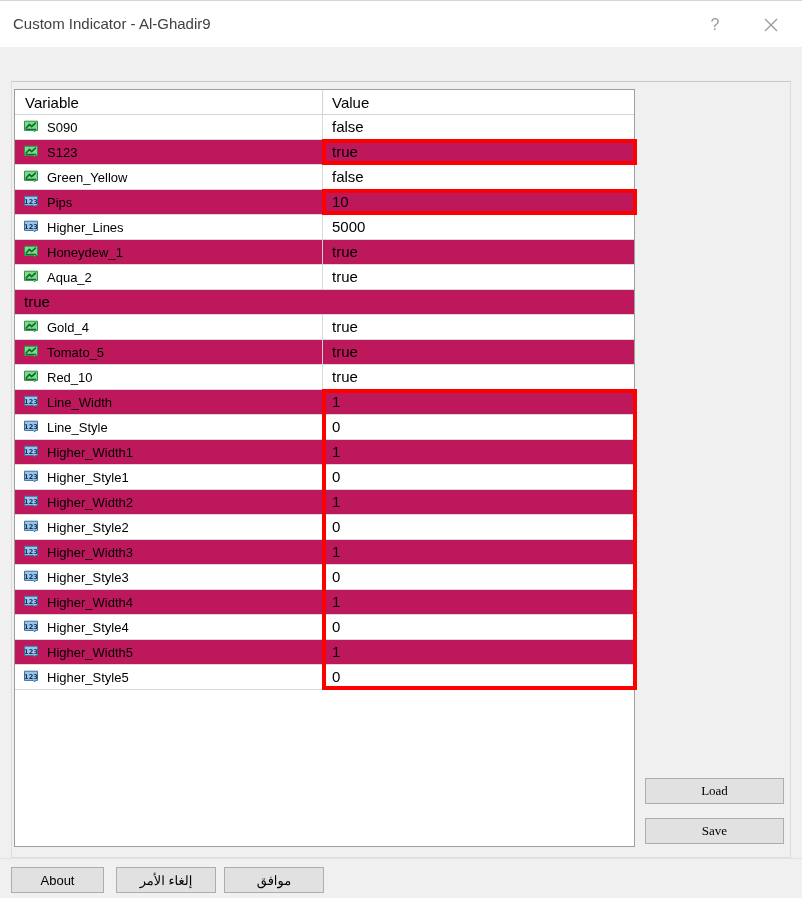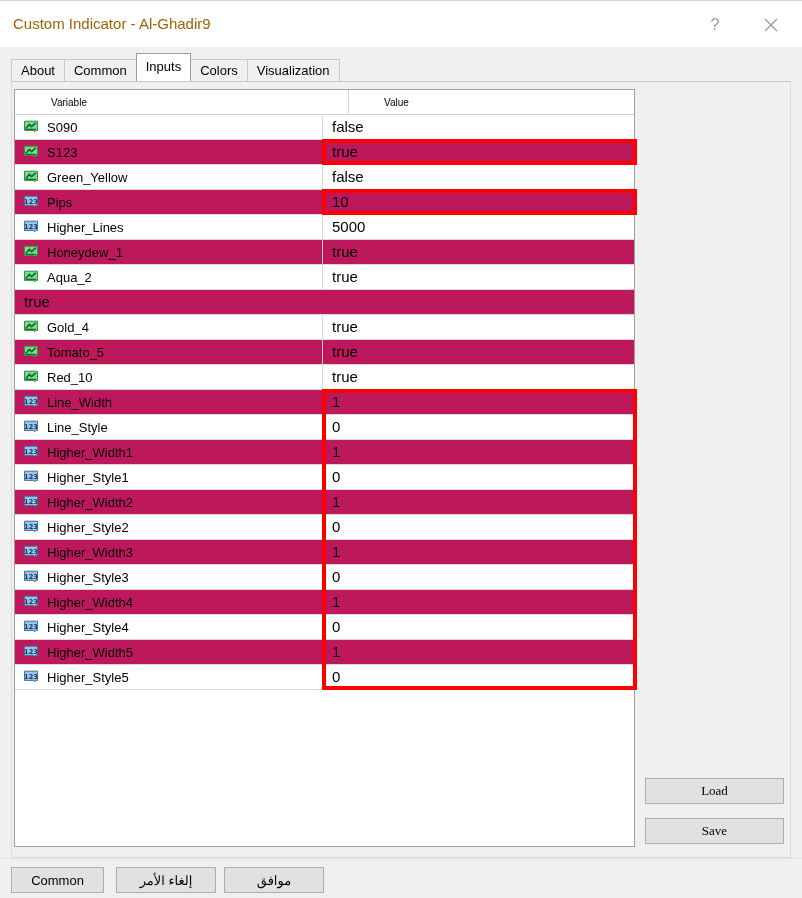--- a/index.html
+++ b/index.html
@@ -26,21 +26,21 @@
     left: 0; top: 0;
     width: 802px; height: 47px;
     background: #ffffff;
     border-top: 1px solid #d6d6d6;
     box-sizing: border-box;
   }
   .title-text {
     position: absolute;
     left: 13px; top: 14px;
     font-size: 15px;
-    color: #a16207;
+    color: #404040;
     white-space: nowrap;
   }
   .win-btn {
     position: absolute;
     top: 7px;
     width: 46px; height: 34px;
     display: flex;
     align-items: center;
     justify-content: center;
     color: #9a9a9a;
@@ -113,25 +113,24 @@
     overflow: hidden;
   }
   .thead {
     display: flex;
     height: 25px;
     background: #ffffff;
     border-bottom: 1px solid #d4d4d4;
     box-sizing: border-box;
   }
   .th {
-    font-size: 10px;
+    font-size: 15px;
     color: #000;
     line-height: 25px;
     box-sizing: border-box;
-    margin-left: 26px;
   }
   .th-var { width: 308px; padding-left: 10px; border-right: 1px solid #d4d4d4; }
   .th-val { flex: 1; padding-left: 9px; }
   .trow {
     display: flex;
     height: 25px;
     box-sizing: border-box;
     border-bottom: 1px solid #d9d9d9;
     cursor: default;
   }
@@ -230,29 +229,20 @@
     <div class="win-btn win-close">
       <span>
         <svg width="14" height="14" viewBox="0 0 14 14" aria-hidden="true">
           <line x1="1" y1="1" x2="13" y2="13" stroke="#9a9a9a" stroke-width="1.2"></line>
           <line x1="13" y1="1" x2="1" y2="13" stroke="#9a9a9a" stroke-width="1.2"></line>
         </svg>
       </span>
     </div>
   </div>
 
-  <div class="tabstrip">
-    <div class="tabs" id="tabs-host">
-        <div class="tab">About</div>
-        <div class="tab">Common</div>
-        <div class="tab active">Inputs</div>
-        <div class="tab">Colors</div>
-        <div class="tab">Visualization</div>
-      </div>
-  </div>
 
   <div class="panel"></div>
 
   <div class="table-wrap">
     <div class="thead">
       <div class="th th-var">Variable</div>
       <div class="th th-val">Value</div>
     </div>
     <div id="rows-host">
         <div class="trow">
@@ -536,18 +526,18 @@
   <div id="annot-host">
       <div class="redbox" style="left: 322px; top: 139px; width: 315px; height: 26px; border-color: rgb(255, 0, 0);"></div>
       <div class="redbox" style="left: 322px; top: 189px; width: 315px; height: 26px; border-color: rgb(255, 0, 0);"></div>
       <div class="redbox" style="left: 322px; top: 389px; width: 315px; height: 301px; border-color: rgb(255, 0, 0);"></div>
     </div>
 
   <button class="sidebtn btn-load">Load</button>
   <button class="sidebtn btn-save">Save</button>
 
   <div class="bottombar">
-    <button class="bbtn btn-reset">Common</button>
+    <button class="bbtn btn-reset">About</button>
     <button class="bbtn btn-cancel ar">إلغاء الأمر</button>
     <button class="bbtn btn-ok ar">موافق</button>
   </div>
 
 </div>
 
 </body></html>

